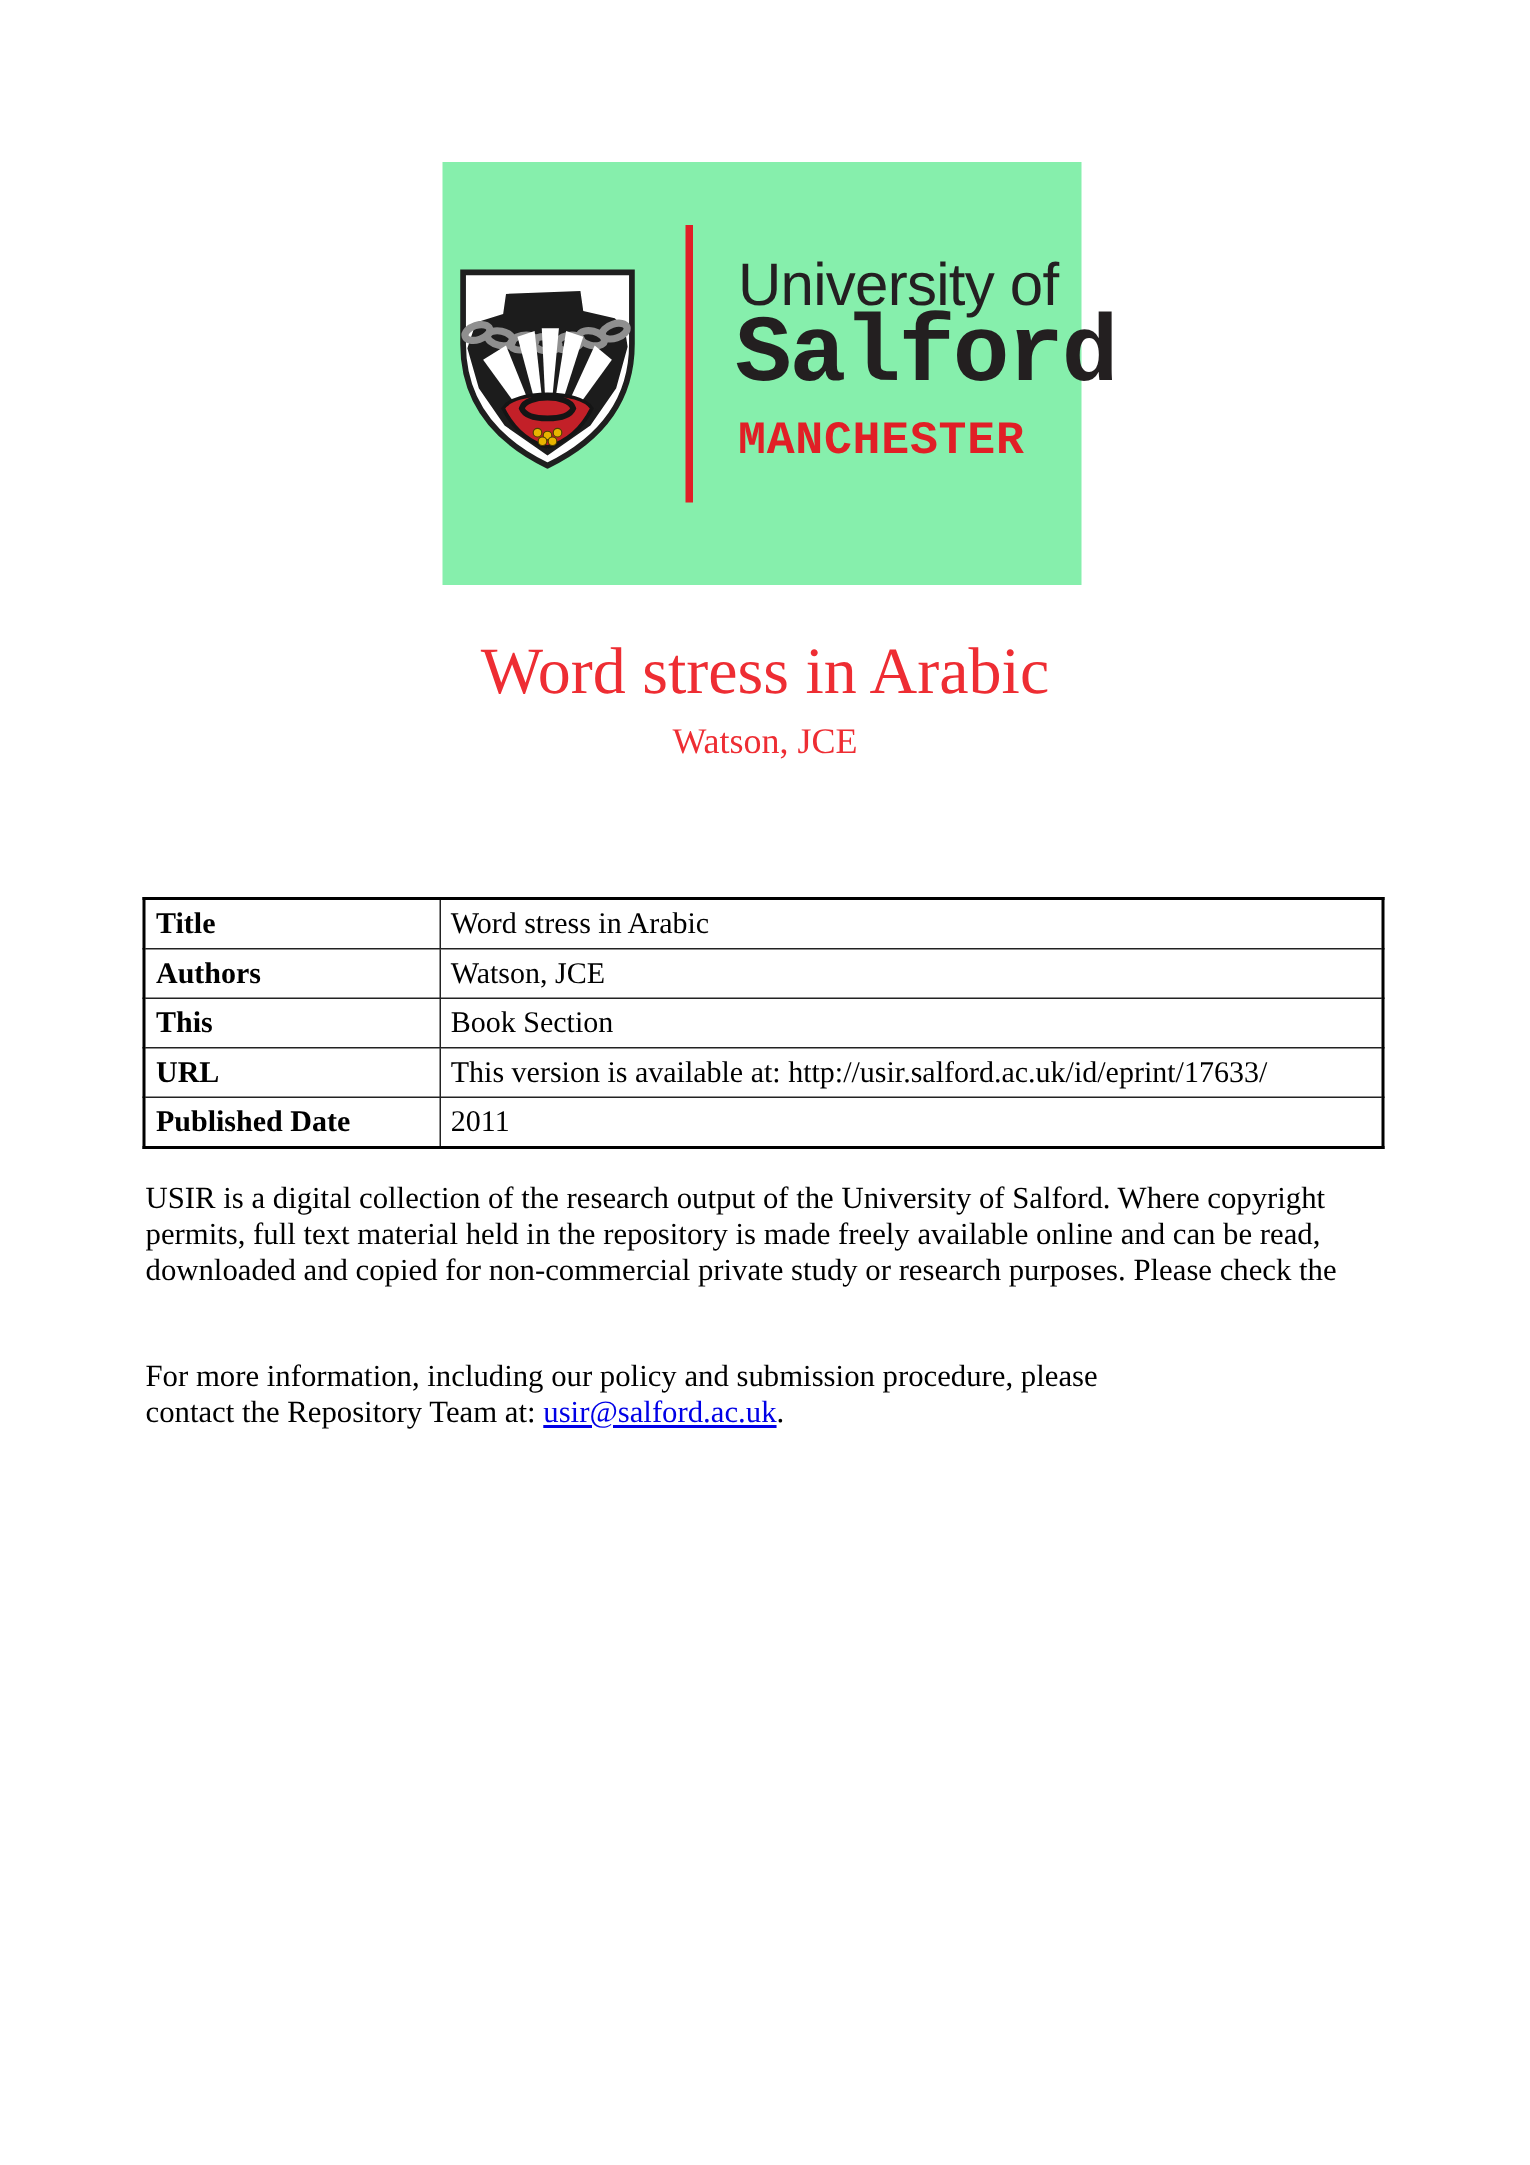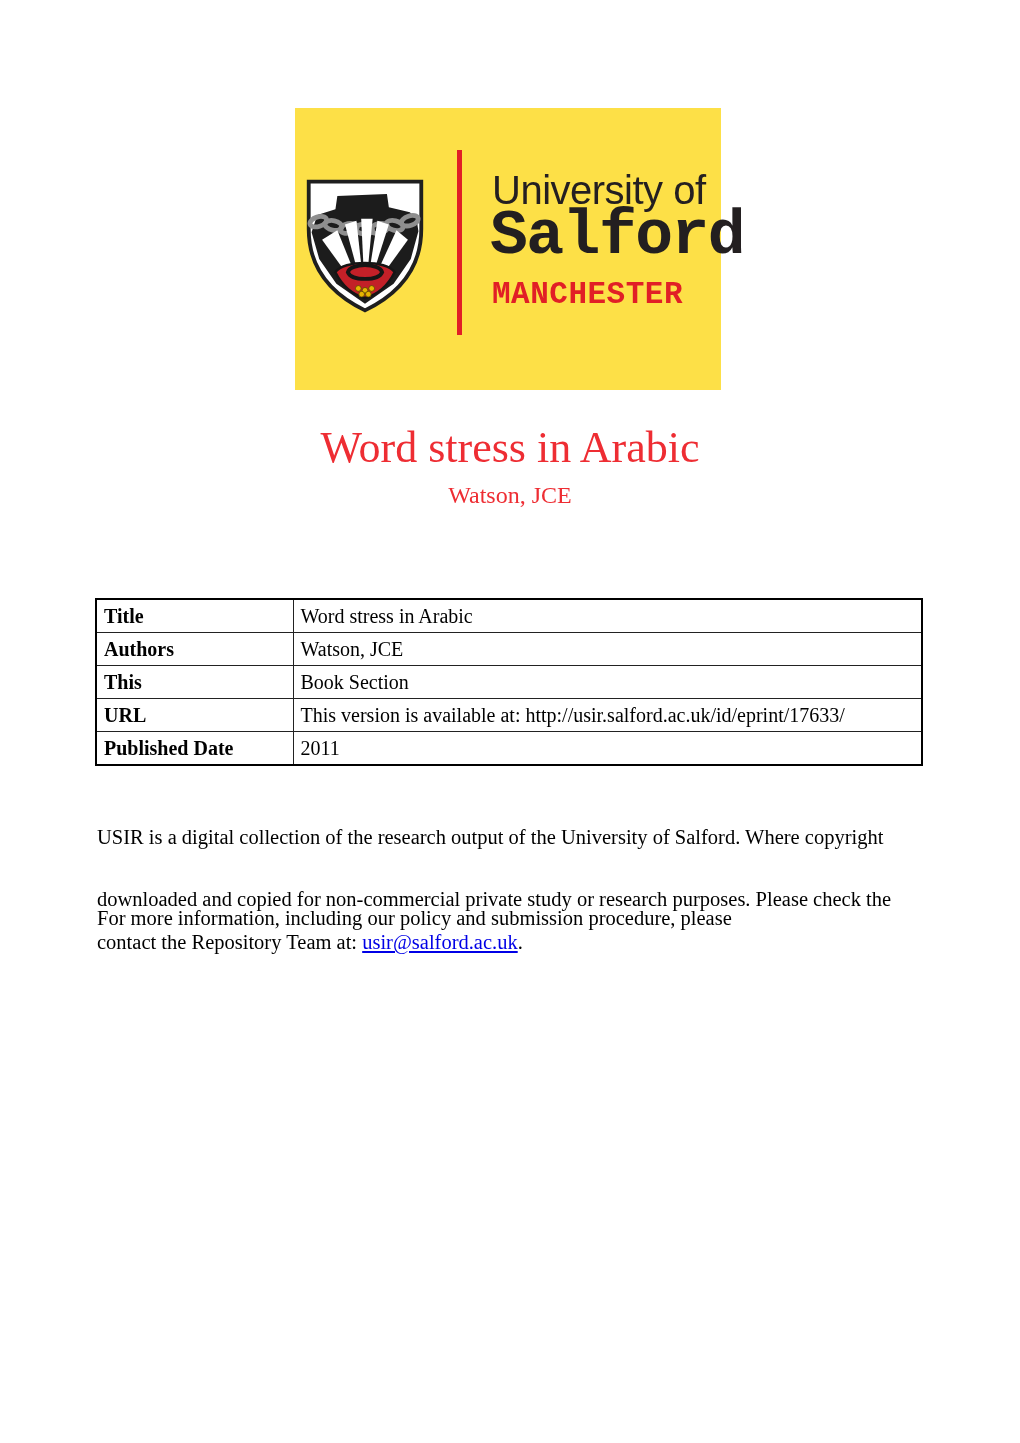--- a/index.html
+++ b/index.html
@@ -11,21 +11,21 @@
     font-family: "Liberation Serif", serif;
     color: #000;
     overflow: hidden;
   }
 
   
   .logo-block {
     position: absolute;
     left: 295px; top: 108px;
     width: 426px; height: 282px;
-    background: #fde047;
+    background: #86efac;
   }
   .crest {
     position: absolute;
     left: 8px; top: 68px;
     width: 124px; height: 140px;
   }
   .logo-redline {
     position: absolute;
     left: 162px; top: 42px;
     width: 5px; height: 185px;
@@ -102,21 +102,21 @@
   .meta-table { border: 2px solid #000; }
 
   
   .para-usir {
     position: absolute;
     left: 97px; top: 788px;
     width: 830px;
     font-size: 20.5px;
     line-height: 23.8px;
   }
-  .para-usir span { display: block; white-space: nowrap; margin-top: 38px; }
+  .para-usir span { display: block; white-space: nowrap; }
   .para-contact {
     position: absolute;
     left: 97px; top: 907px;
     width: 830px;
     font-size: 20.5px;
     line-height: 23.8px;
   }
   .para-contact .pline { display: block; white-space: nowrap; }
   .email-link {
     color: #0000e6;
@@ -202,20 +202,21 @@
       </tr>
       <tr>
         <td class="label-cell">Published Date</td>
         <td>2011</td>
       </tr>
     </tbody>
   </table>
 
   <div class="para-usir">
     <span>USIR is a digital collection of the research output of the University of Salford. Where copyright</span>
+    <span>permits, full text material held in the repository is made freely available online and can be read,</span>
     <span>downloaded and copied for non-commercial private study or research purposes. Please check the</span>
   </div>
 
   <div class="para-contact">
     <span class="pline">For more information, including our policy and submission procedure, please</span>
     <span class="pline"><span>contact the Repository Team at: </span><a class="email-link">usir@salford.ac.uk</a><span>.</span></span>
   </div>
 
 </div>
 

